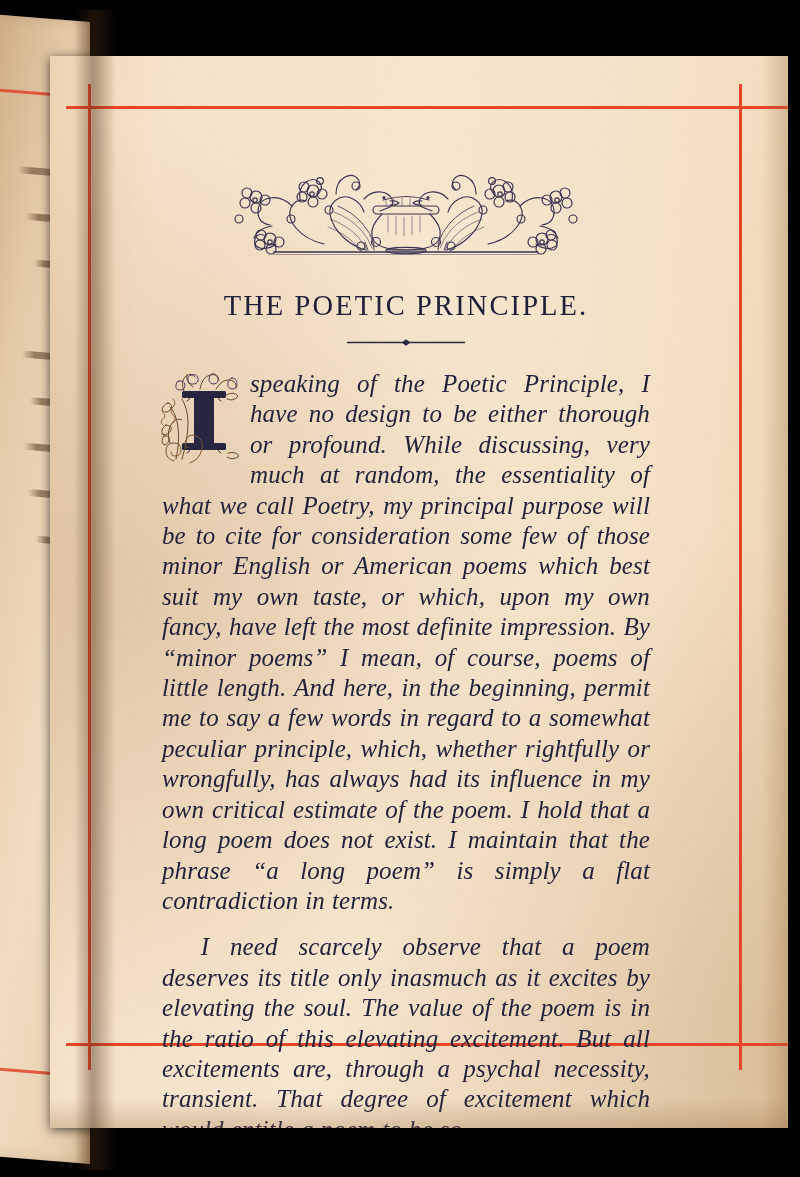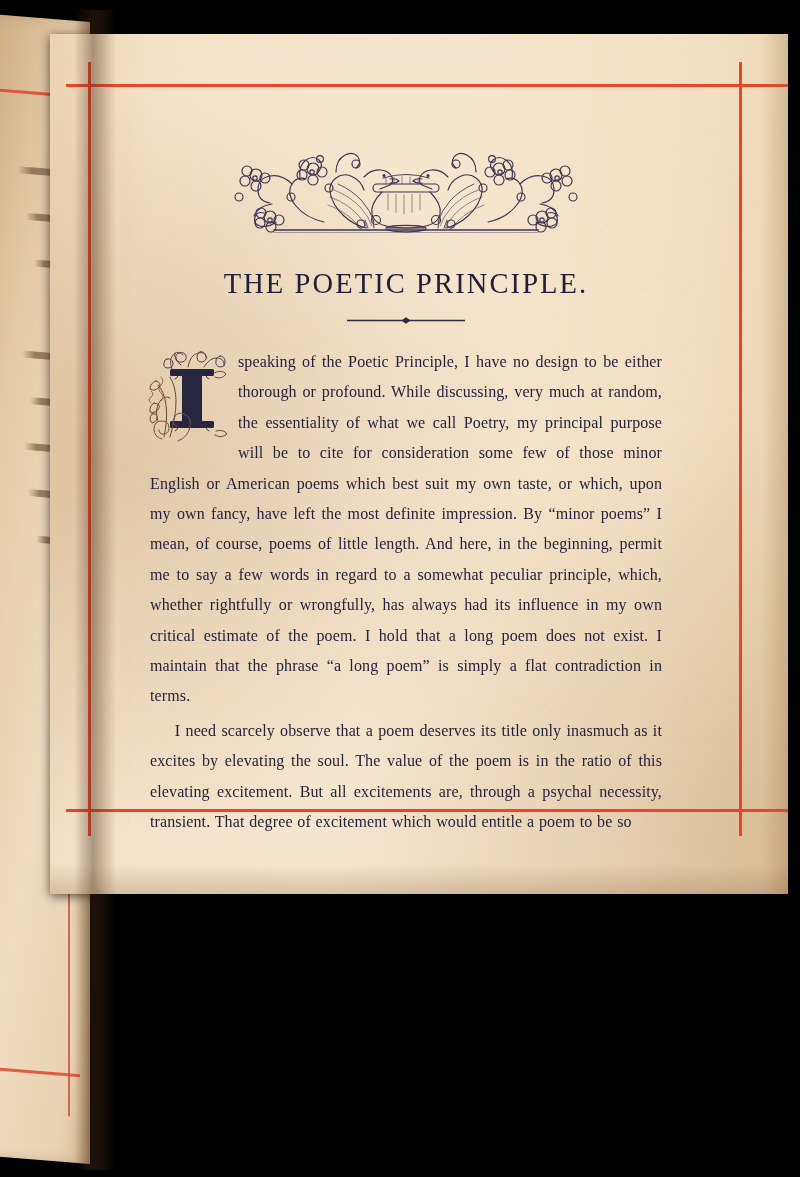--- a/index.html
+++ b/index.html
@@ -39,21 +39,21 @@
 
   
   #gutter{
     position:absolute;left:74px;top:10px;width:42px;height:1160px;
     background:linear-gradient(90deg,rgba(60,36,16,.0),rgba(72,44,20,.42) 45%,rgba(95,62,32,.18) 78%,rgba(0,0,0,0));
     pointer-events:none;z-index:4;
   }
 
   
   #recto-page{
-    position:absolute;left:50px;top:34px;width:738px;height:860px;
+    position:absolute;left:50px;top:56px;width:738px;height:1072px;
     background:
       radial-gradient(125% 95% at 8% 50%, rgba(180,135,92,.30), rgba(180,135,92,0) 46%),
       radial-gradient(120% 100% at 98% 94%, rgba(168,124,82,.26), rgba(168,124,82,0) 50%),
       linear-gradient(96deg,#ecd3b2 0%,#f4e2c8 14%,#f6e6ce 46%,#f3e0c4 78%,#e9d2ae 100%);
     box-shadow:0 2px 10px rgba(0,0,0,.65);
     overflow:hidden;
     z-index:3;
   }
   
   #recto-page::after{
@@ -94,28 +94,29 @@
     color:#20203a;
     margin:0 0 6px 0;
     font-family:"Liberation Serif","DejaVu Serif",serif;
     white-space:nowrap;
   }
 
   #title-dash{display:block;margin:16px auto 22px auto;width:122px;height:9px;}
 
   
   .para{
-    margin:4px;
-    font-size:16px;
+    margin:16px;
+    font-size:25px;
     line-height:30.4px;
     text-align:justify;
     text-justify:inter-word;
     letter-spacing:.12px;
     word-spacing:.6px;
     color:#23233e;
+    font-style:italic;
   }
   .para + .para{text-indent:1.55em;}
 
   
   #dropcap{
     float:left;width:84px;height:92px;margin:4px 6px 0 -2px;shape-outside:inset(0);
   }
 
   
   #recto-page .edge-shade{

